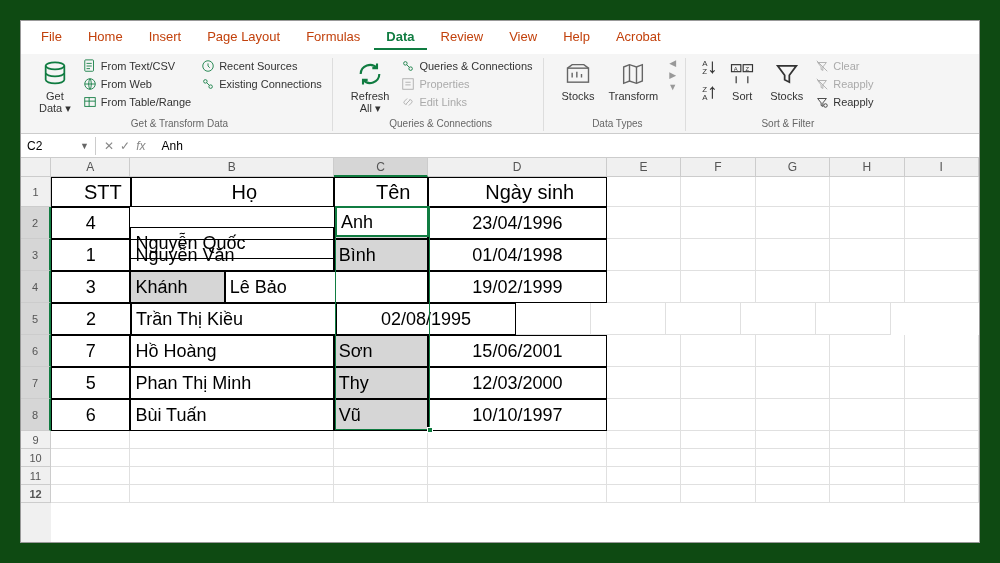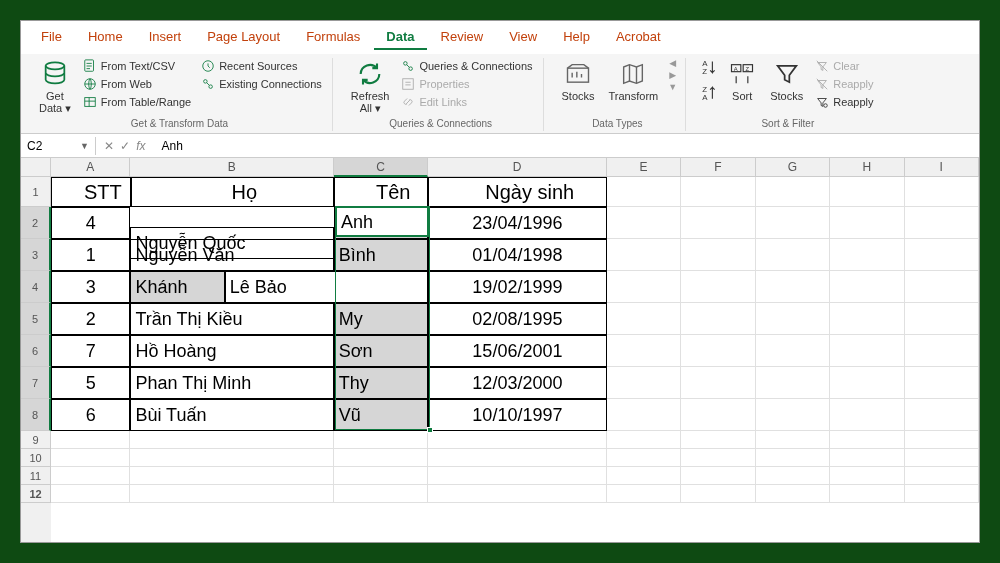--- a/index.html
+++ b/index.html
@@ -321,21 +321,20 @@
           <div class="cell border center" style="width: 180px; height: 32px;">19/02/1999</div>
           <div class="cell" style="width: 75px; height: 32px;"></div>
           <div class="cell" style="width: 75px; height: 32px;"></div>
           <div class="cell" style="width: 75px; height: 32px;"></div>
           <div class="cell" style="width: 75px; height: 32px;"></div>
           <div class="cell" style="width: 75px; height: 32px;"></div>
         </div>
         <div class="row" style="height: 32px;">
           <div class="cell border center" style="width: 80px; height: 32px;">2</div>
           <div class="cell border" style="width: 205px; height: 32px;">Trần Thị Kiều</div>
-          <div class="cell border selcol" style="width: 95px; height: 32px;">My</div>
           <div class="cell border center" style="width: 180px; height: 32px;">02/08/1995</div>
           <div class="cell" style="width: 75px; height: 32px;"></div>
           <div class="cell" style="width: 75px; height: 32px;"></div>
           <div class="cell" style="width: 75px; height: 32px;"></div>
           <div class="cell" style="width: 75px; height: 32px;"></div>
           <div class="cell" style="width: 75px; height: 32px;"></div>
         </div>
         <div class="row" style="height: 32px;">
           <div class="cell border center" style="width: 80px; height: 32px;">7</div>
           <div class="cell border" style="width: 205px; height: 32px;">Hồ Hoàng</div>

